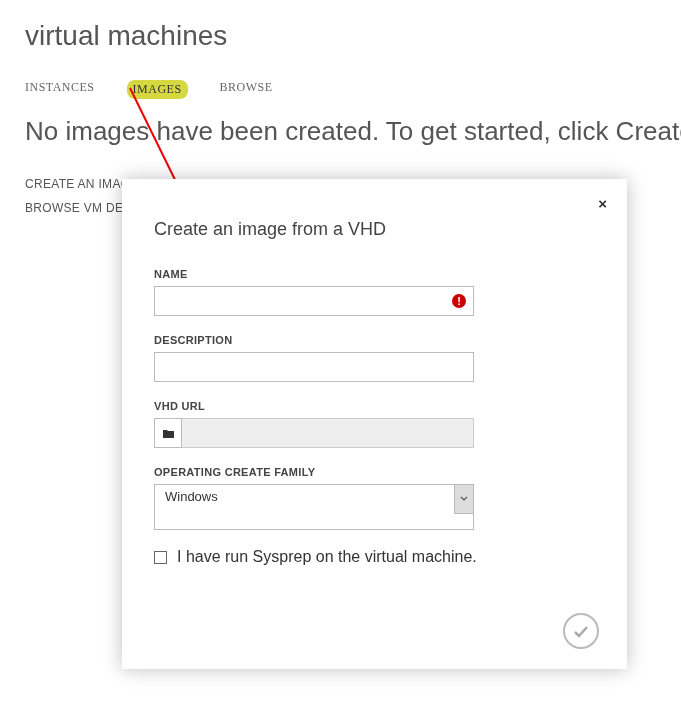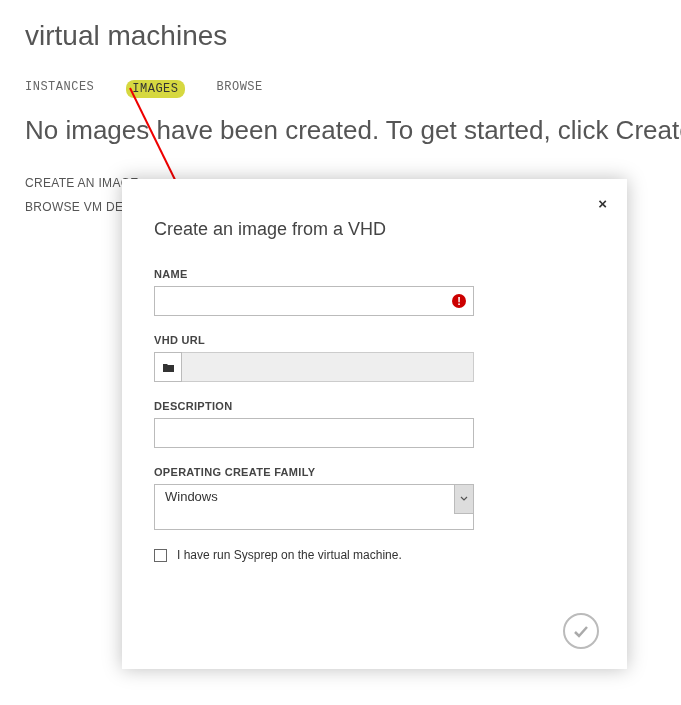--- a/index.html
+++ b/index.html
@@ -18,21 +18,21 @@
   .page-title {
     font-size: 28px;
     font-weight: 300;
     color: #555;
     margin-bottom: 28px;
   }
   .tabs {
     display: flex;
     gap: 32px;
     font-size: 12px;
-    font-family: Liberation Mono, monospace;
+    font-family: Liberation Serif, serif;
     color: #666;
     margin-bottom: 14px;
   }
   .tab {
     cursor: pointer;
     letter-spacing: 0.5px;
   }
   .tab.active {
     background: #d6d840;
     padding: 2px 6px;
@@ -191,21 +191,21 @@
     margin-top: 12px;
   }
   .checkbox-box {
     width: 13px;
     height: 13px;
     border: 1.5px solid #666;
     background: #fff;
     cursor: pointer;
   }
   .checkbox-label {
-    font-size: 12px;
+    font-size: 16px;
     color: #333;
   }
   .ok-btn {
     position: absolute;
     bottom: 20px;
     right: 28px;
     width: 36px;
     height: 36px;
     border: 2px solid #bbb;
     border-radius: 50%;
@@ -244,40 +244,40 @@
     <span>×</span>
   </div>
   <div class="modal-title">Create an image from a VHD</div>
 
   <div class="field-group">
     <div class="field-label">NAME</div>
     <div class="input-wrap">
       <input class="text-input" type="text" value="" style="">
       <div class="error-icon">!</div>
     </div>
+  </div>
+
+  <div class="field-group">
+    <div class="field-label">DESCRIPTION</div>
+    <input class="text-input" type="text" value="" style="">
   </div>
 
   <div class="field-group">
     <div class="field-label">VHD URL</div>
     <div class="vhd-row">
       <div class="browse-btn">
         <svg width="13" height="11">
           <path d="M1 2 L5 2 L6 3 L12 3 L12 10 L1 10 Z" fill="#333"></path>
         </svg>
       </div>
       <input class="vhd-input" type="text" readonly="" value="" style="">
     </div>
   </div>
 
   <div class="field-group">
-    <div class="field-label">DESCRIPTION</div>
-    <input class="text-input" type="text" value="" style="">
-  </div>
-
-  <div class="field-group">
     <div class="field-label">OPERATING CREATE FAMILY</div>
     <div class="select-wrap">
       <div class="select-input">Windows</div>
       <div class="select-arrow">
         <svg width="8" height="6">
             <polyline points="1,1 4,4 7,1" fill="none" stroke="#555" stroke-width="1.2"></polyline>
           </svg>
       </div>
     </div>
   </div>

